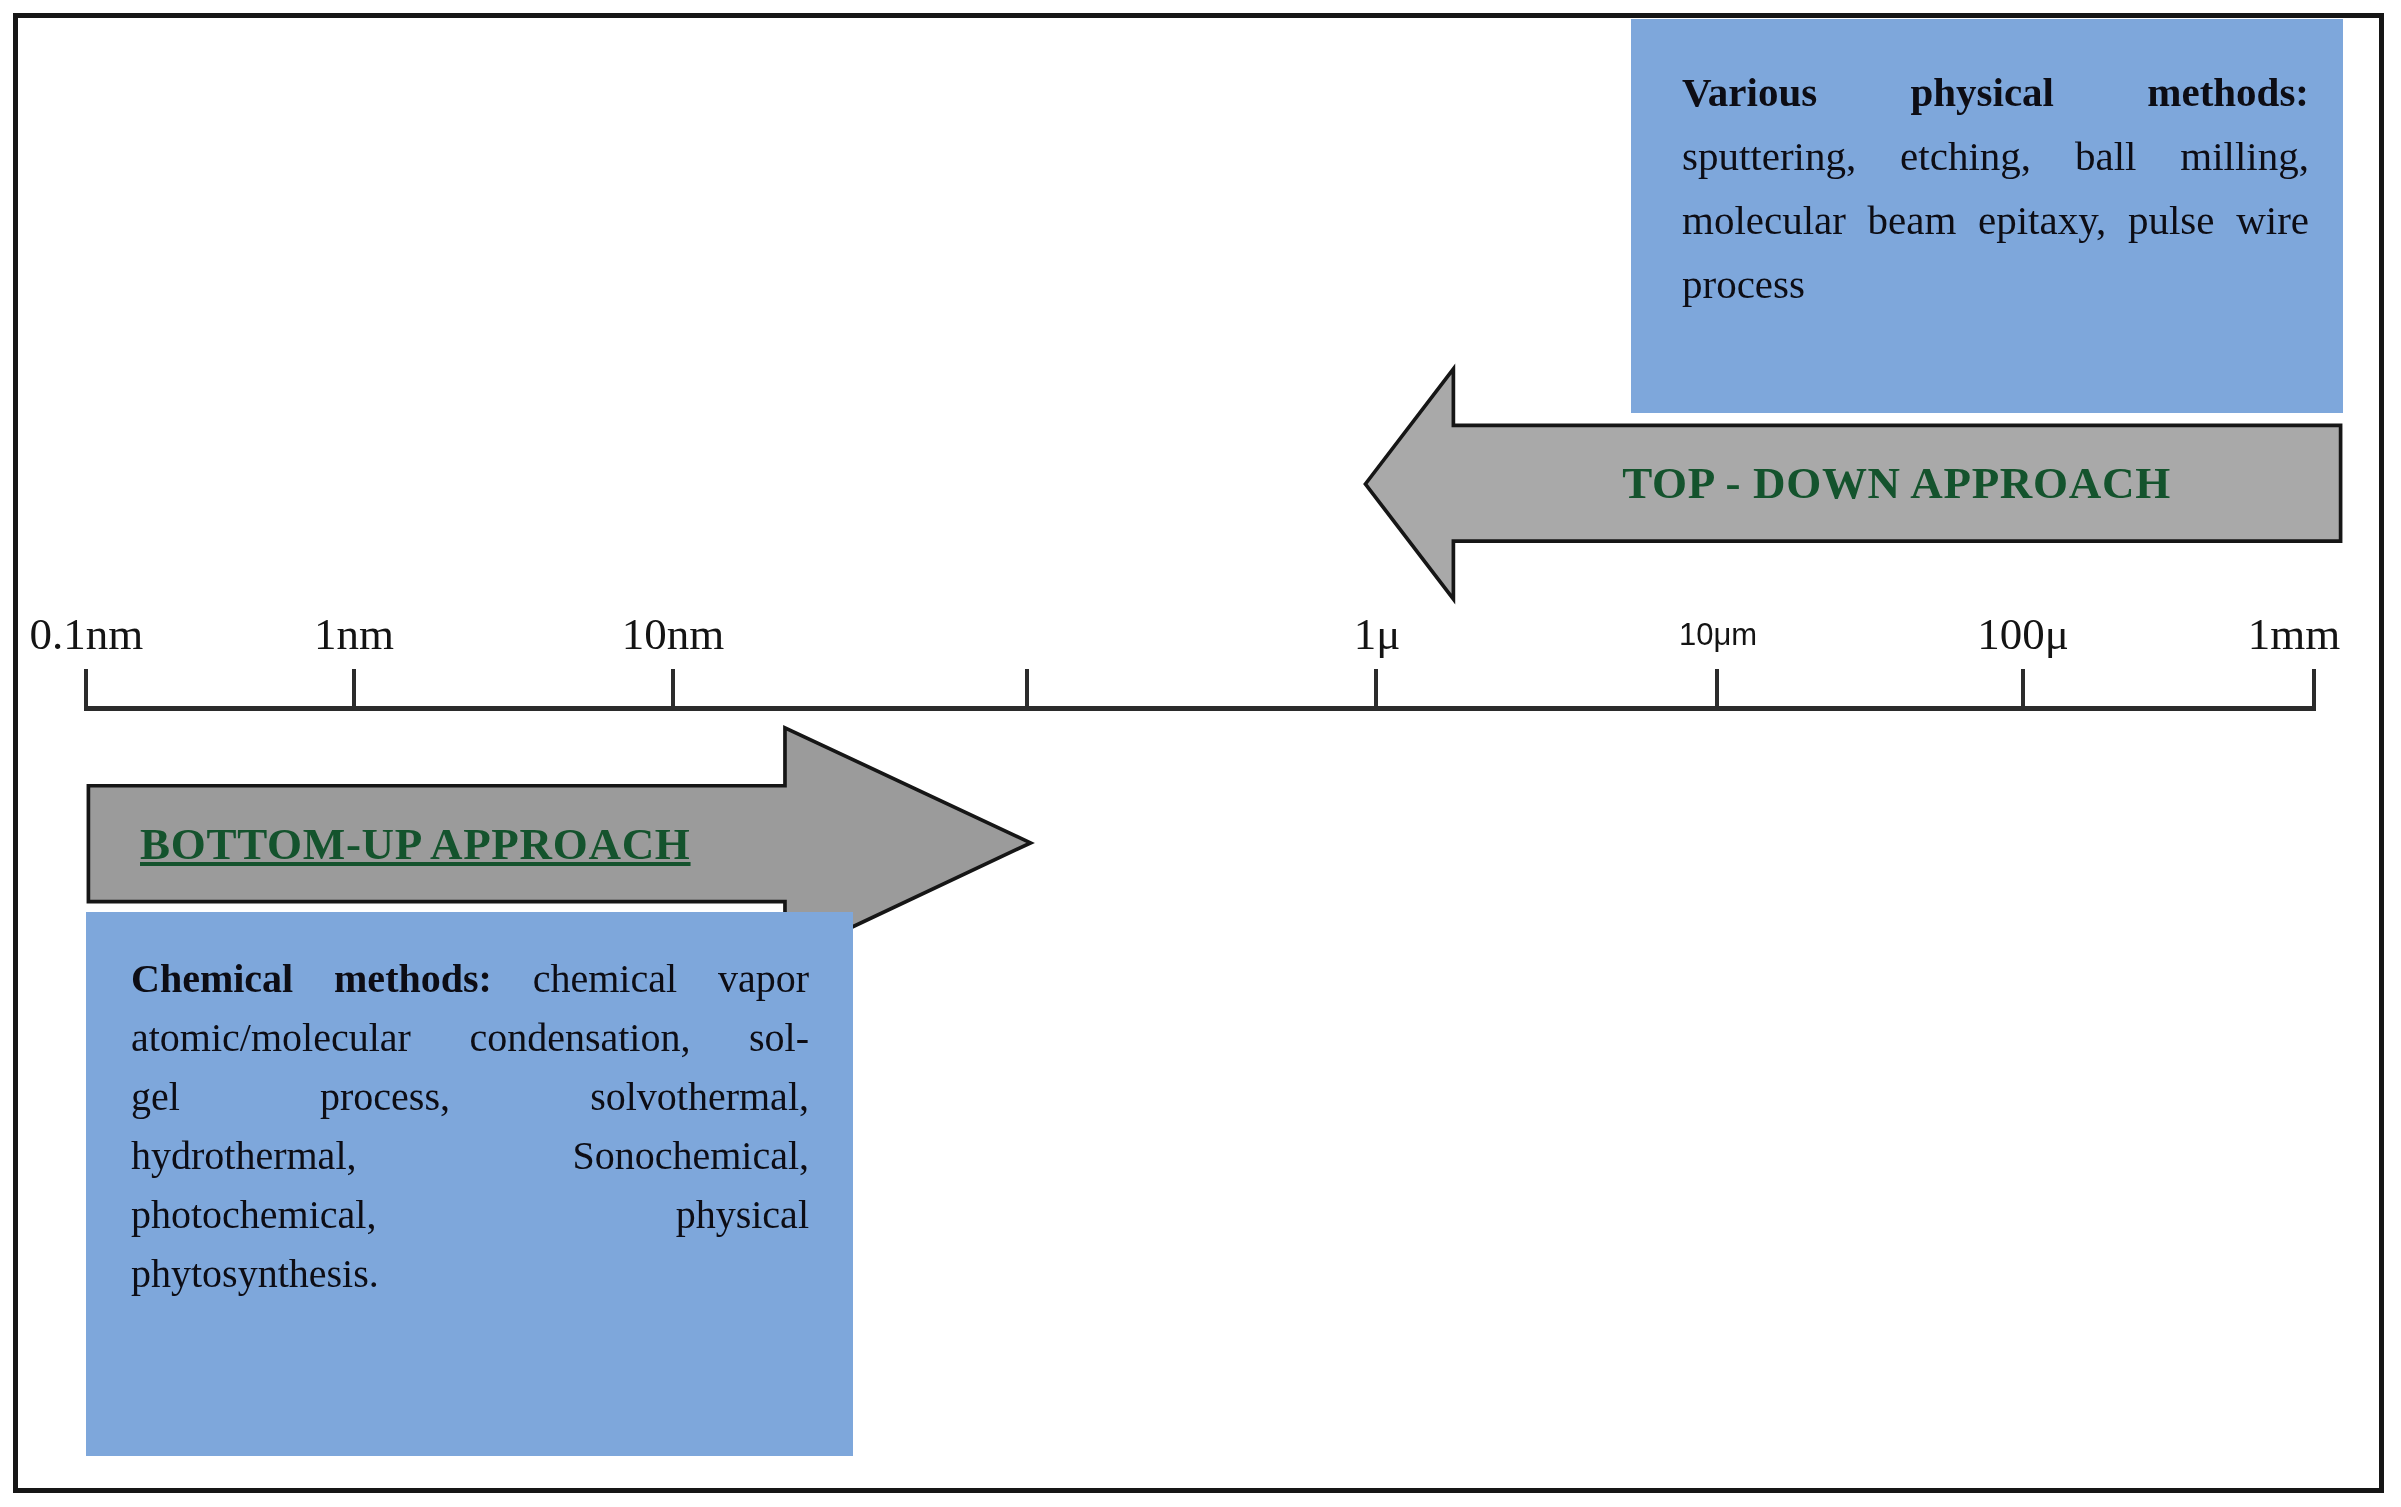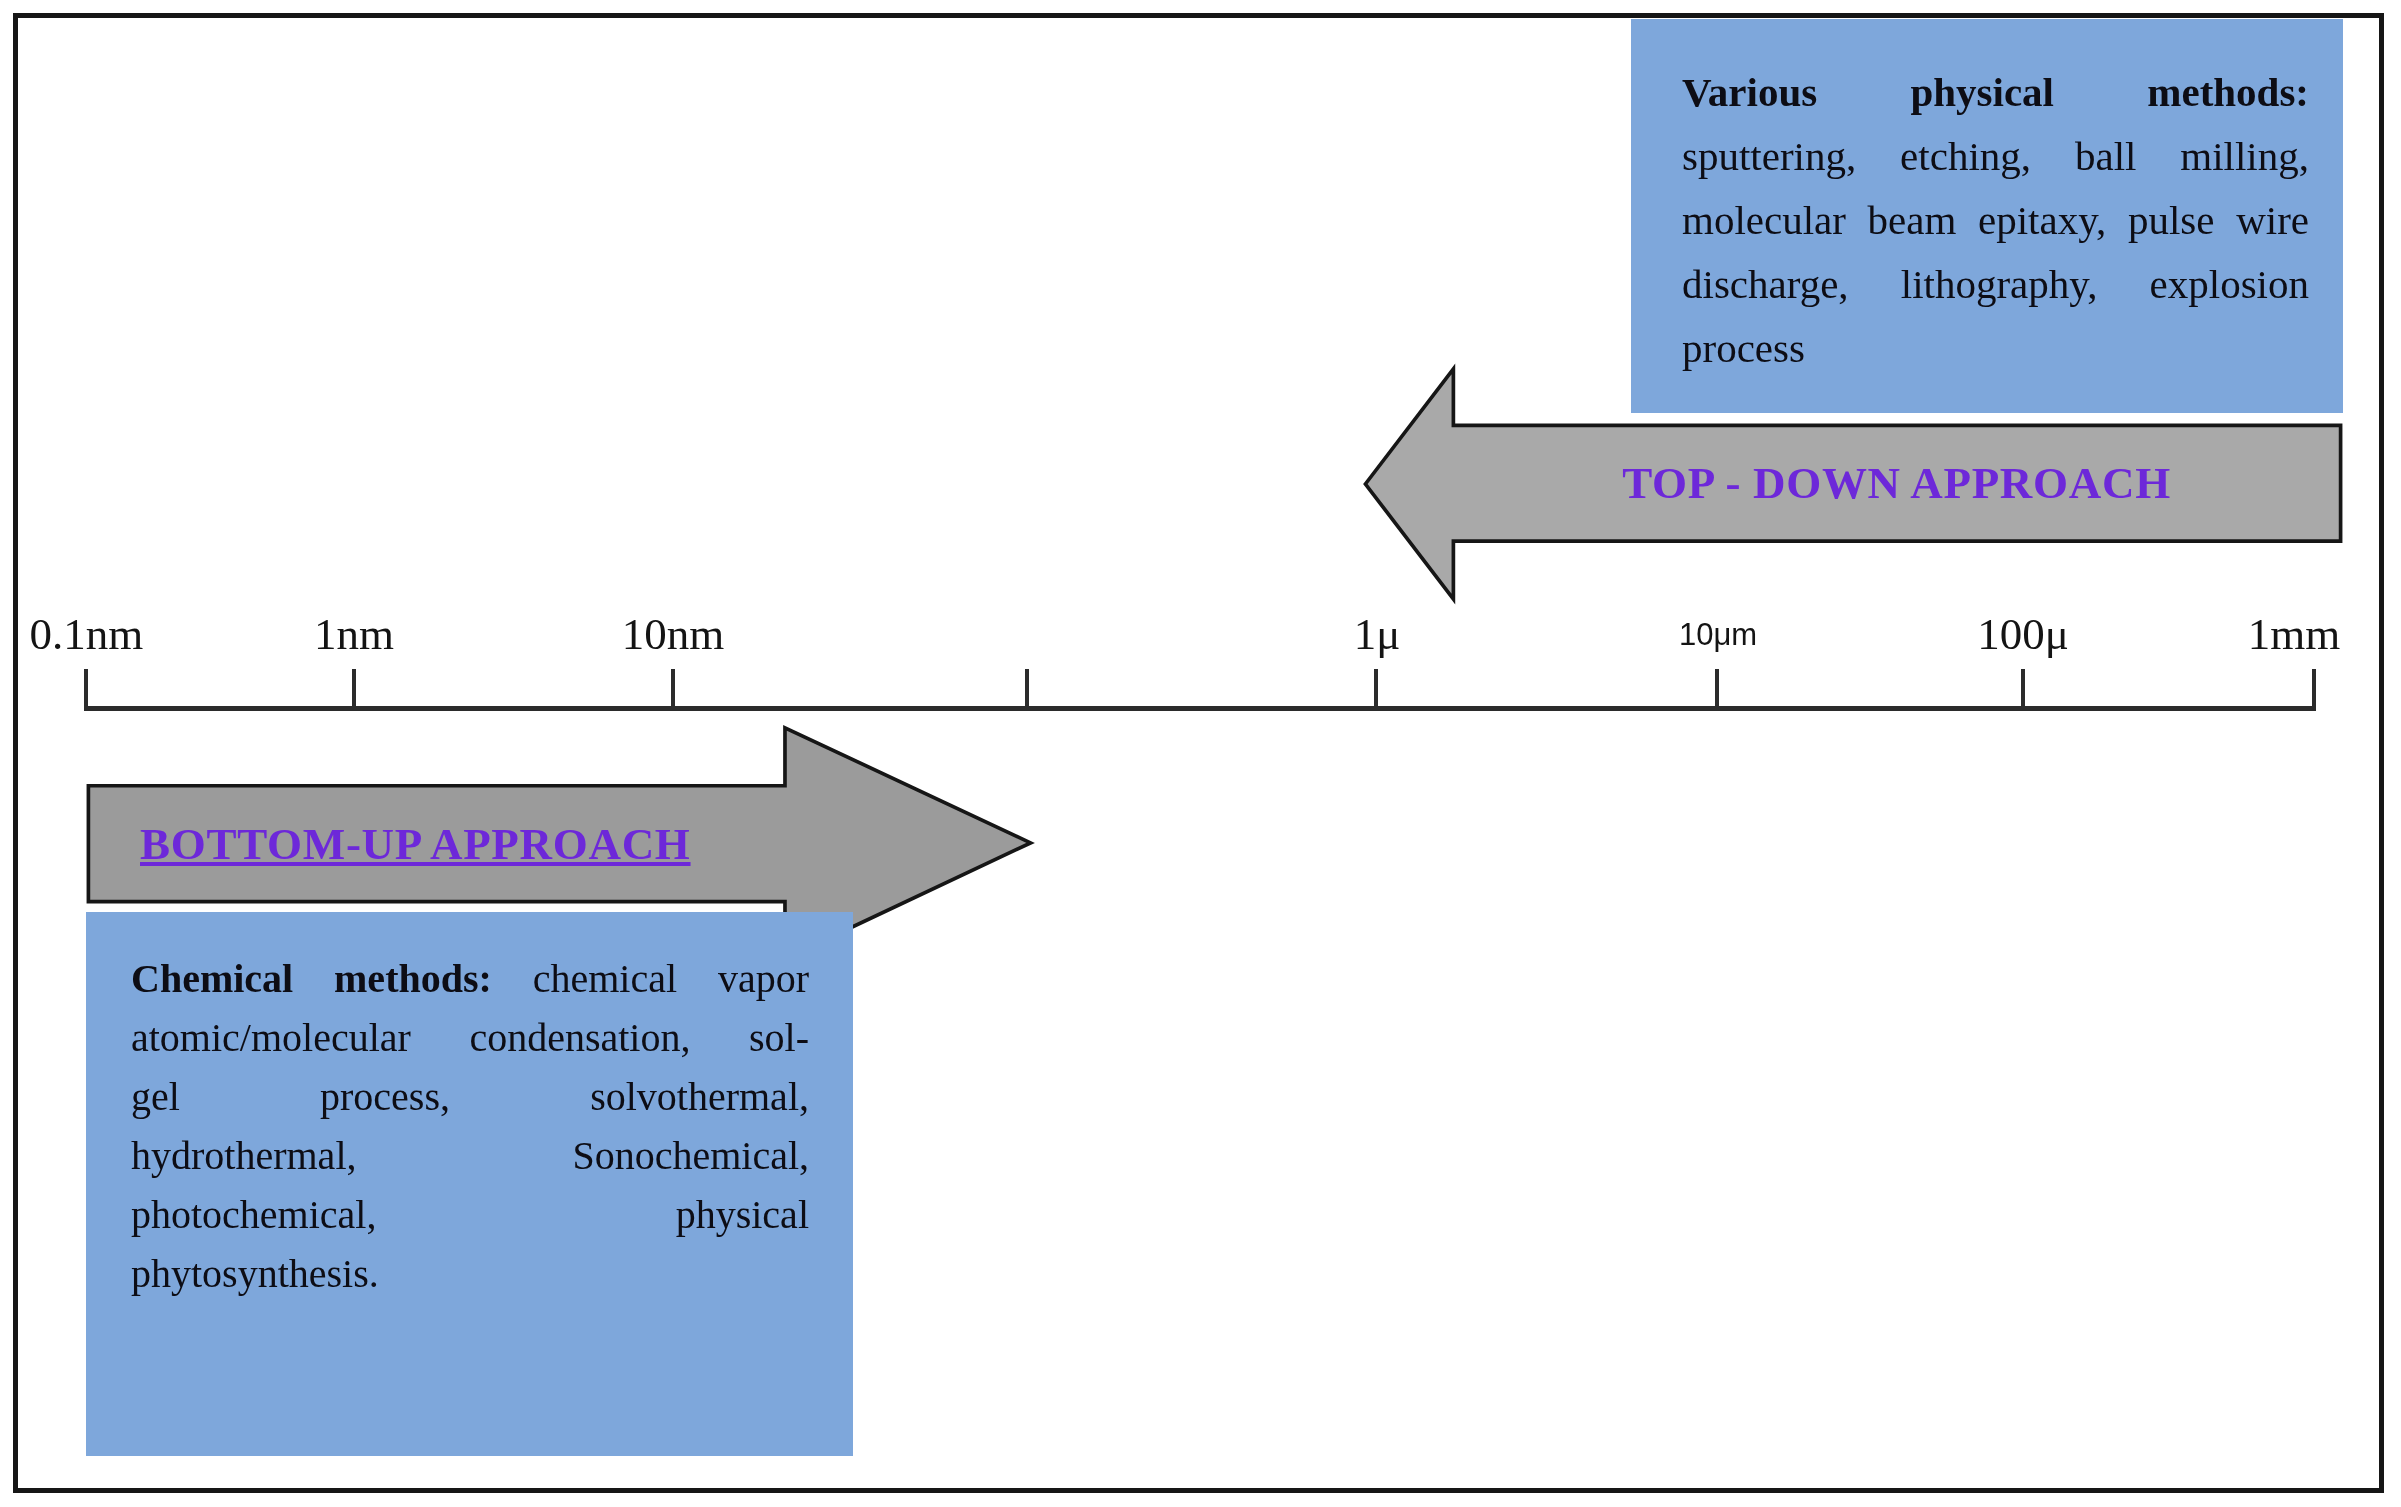--- a/index.html
+++ b/index.html
@@ -30,36 +30,35 @@
   .tick-label{
     position:absolute;top:605px;width:220px;height:59px;text-align:center;
     font-size:45px;line-height:59px;color:#141414;
   }
   .tick-label.sans{font-family:"Liberation Sans", sans-serif;font-size:31px;}
   
   .arrow-svg{position:absolute;overflow:visible;}
   .arrow-svg polygon{stroke:#161616;stroke-width:5;stroke-linejoin:miter;}
   .arrow-label{
     position:absolute;display:flex;align-items:center;
-    font-weight:bold;font-size:45px;letter-spacing:0.7px;color:#6d28d9;
+    font-weight:bold;font-size:45px;letter-spacing:0.7px;color:#14532d;
     font-family:"Liberation Serif", serif;
   }
   .label-topdown{left:1453px;top:425px;width:887px;height:116px;justify-content:center;}
   .label-bottomup{left:102px;top:786px;width:696px;height:116px;justify-content:flex-start;padding-left:38px;box-sizing:border-box;text-decoration:underline;}
 </style>
 </head>
 <body>
 
 <div class="frame"></div>
 
 <section class="box box-physical" style="background-color: rgb(126, 167, 219);">
   <div class="jline"><b>Various physical methods:</b></div>
   <div class="jline">sputtering, etching, ball milling,</div>
   <div class="jline">molecular beam epitaxy, pulse wire</div>
-  <div class="jline">discharge, lithography, explosion</div>
   <div class="jline lastline">process</div>
 </section>
 
 <svg class="arrow-svg" style="left:1361px;top:365px;" width="984" height="238" viewBox="0 0 1342 324">
   <polygon points="6,162 126,5 126,82 1336,82 1336,240 126,240 126,319" fill="#a9a9a9"></polygon>
 </svg>
 <div class="arrow-label label-topdown">
   <span>TOP - DOWN APPROACH</span>
 </div>
 

